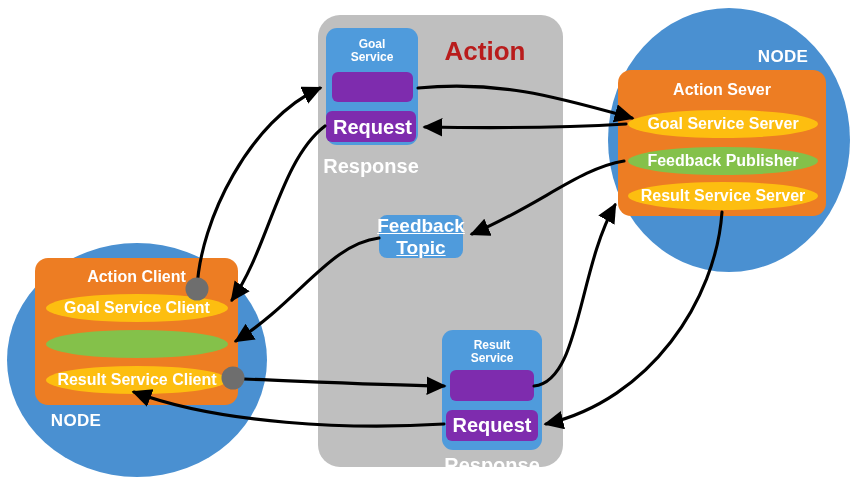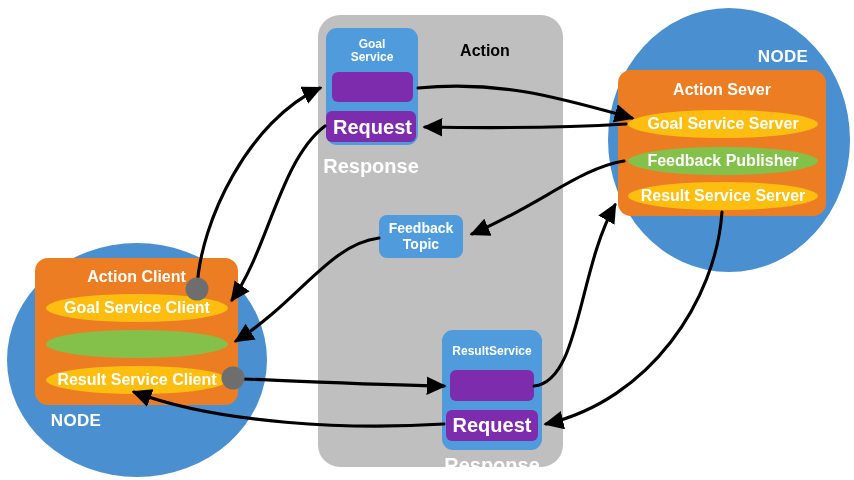--- a/index.html
+++ b/index.html
@@ -5,25 +5,25 @@
   html,body{margin:0;padding:0;background:#ffffff;}
   #stage{position:relative;width:854px;height:480px;overflow:hidden;background:#ffffff;
          font-family:"Liberation Sans","DejaVu Sans",sans-serif;}
   #stage svg{position:absolute;left:0;top:0;width:854px;height:480px;}
   .lbl{position:absolute;color:#ffffff;font-weight:bold;text-align:center;
        display:flex;align-items:center;justify-content:center;line-height:1.12;
        pointer-events:none;}
   .node-label{font-size:17px;letter-spacing:.3px;}
   .grp-title{font-size:16px;}
   .ell-label{font-size:16px;}
-  .action-title{position:absolute;color:#000000;font-weight:bold;font-size:16px;
+  .action-title{position:absolute;color:#b91c1c;font-weight:bold;font-size:26px;
        display:flex;align-items:center;justify-content:center;}
   .svc-title{font-size:12px;}
   .pill-label{font-size:20px;margin-top:40px;}
-  .fb-label{font-size:14px;}
+  .fb-label{font-size:19px;text-decoration:underline;}
 </style>
 </head>
 <body>
 
 <div id="stage">
 
   <svg viewBox="0 0 854 480">
     <defs>
       <marker id="arrowhead" markerWidth="7" markerHeight="7" refX="5.6" refY="3" orient="auto">
         <path d="M0,0 L6.4,3 L0,6 Z" fill="#000000"></path>
@@ -90,21 +90,21 @@
     <span>Service</span>
   </div>
   <div class="lbl pill-label" style="left:332px;top:72px;width:81px;height:30px;">Request</div>
   <div class="lbl pill-label" style="left:326px;top:111px;width:90px;height:31px;">Response</div>
 
   <div class="lbl fb-label" style="left:379px;top:215px;width:84px;height:43px;flex-direction:column;">
     <span>Feedback</span>
     <span>Topic</span>
   </div>
 
-  <div class="lbl svc-title" style="left:442px;top:331px;width:100px;height:42px;flex-direction:row;">
+  <div class="lbl svc-title" style="left:442px;top:331px;width:100px;height:42px;flex-direction:column;">
     <span>Result</span>
     <span>Service</span>
   </div>
   <div class="lbl pill-label" style="left:450px;top:370px;width:84px;height:31px;">Request</div>
   <div class="lbl pill-label" style="left:446px;top:410px;width:92px;height:31px;">Response</div>
 
   <div class="lbl node-label" style="left:735px;top:46px;width:96px;height:22px;">NODE</div>
   <div class="lbl grp-title" style="left:618px;top:78px;width:208px;height:24px;">Action Sever</div>
   <div class="lbl ell-label" style="left:628px;top:112px;width:190px;height:24px;">Goal Service Server</div>
   <div class="lbl ell-label" style="left:628px;top:149px;width:190px;height:24px;">Feedback Publisher</div>

